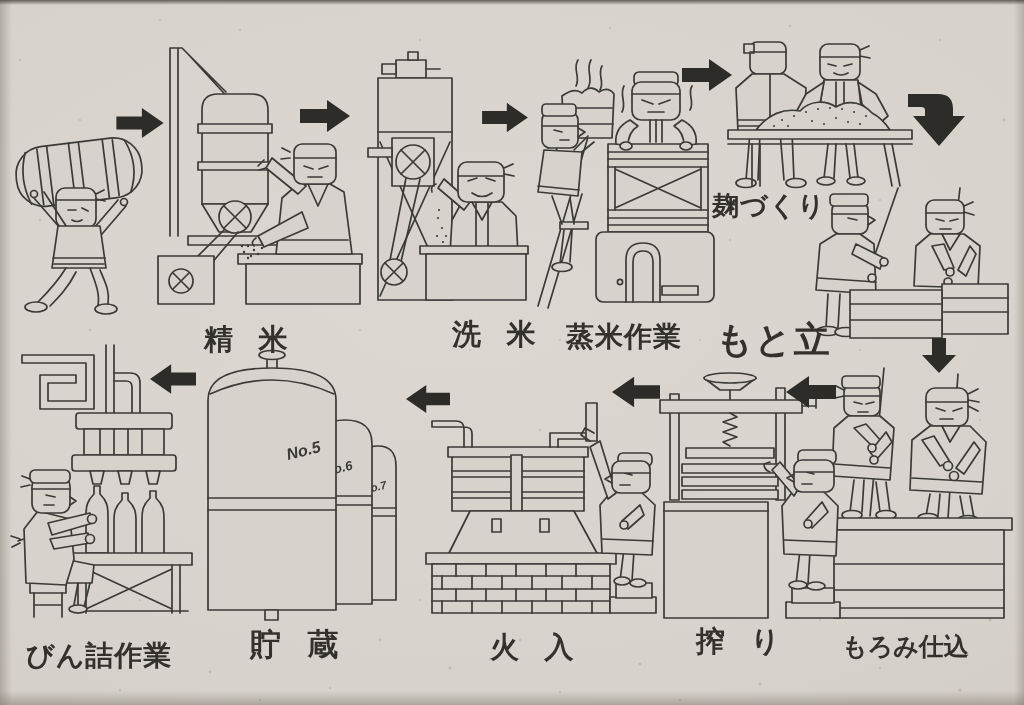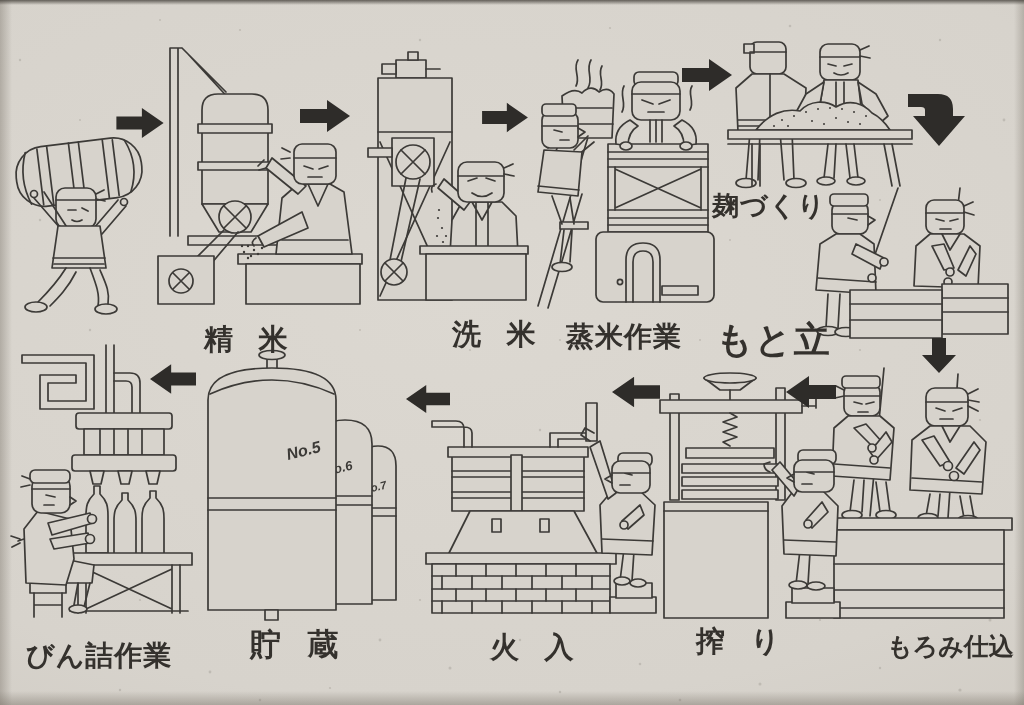--- a/index.html
+++ b/index.html
@@ -588,19 +588,19 @@
     <svg width="46" height="34" viewBox="0 0 50 36">
         <path d="M50,11 H23 V2 L0,18 L23,34 V25 H50 Z"></path>
       </svg>
   </div>
 
   <div class="lbl" style="left:204px;top:320px;font-size:29px;letter-spacing:4px;">精 米</div>
   <div class="lbl" style="left:404px;top:315px;font-size:29px;letter-spacing:4px;margin-left:48px;">洗 米</div>
   <div class="lbl" style="left:566px;top:318px;font-size:28px;letter-spacing:1px;">蒸米作業</div>
   <div class="lbl" style="left:712px;top:188px;font-size:27px;letter-spacing:1px;">麹づくり</div>
   <div class="lbl" style="left:716px;top:316px;font-size:36px;letter-spacing:2px;">もと立</div>
-  <div class="lbl" style="left:842px;top:630px;font-size:25px;margin-left:45px;">もろみ仕込</div>
+  <div class="lbl" style="left:842px;top:630px;font-size:25px;">もろみ仕込</div>
   <div class="lbl" style="left:696px;top:622px;font-size:29px;letter-spacing:4px;">搾 り</div>
   <div class="lbl" style="left:490px;top:628px;font-size:29px;letter-spacing:4px;">火 入</div>
   <div class="lbl" style="left:250px;top:624px;font-size:31px;letter-spacing:4px;">貯 蔵</div>
   <div class="lbl" style="left:26px;top:625px;font-size:28px;letter-spacing:1px;margin-top:12px;">びん詰作業</div>
 
 </div>
 
 </body></html>

